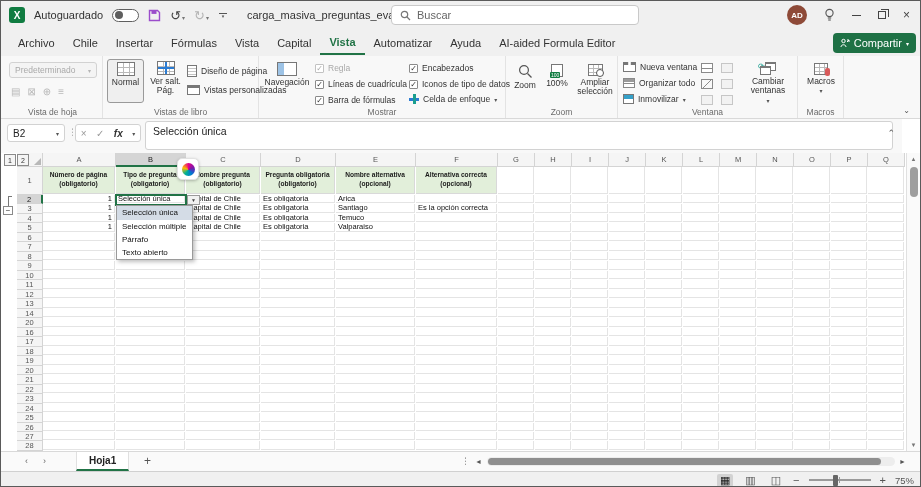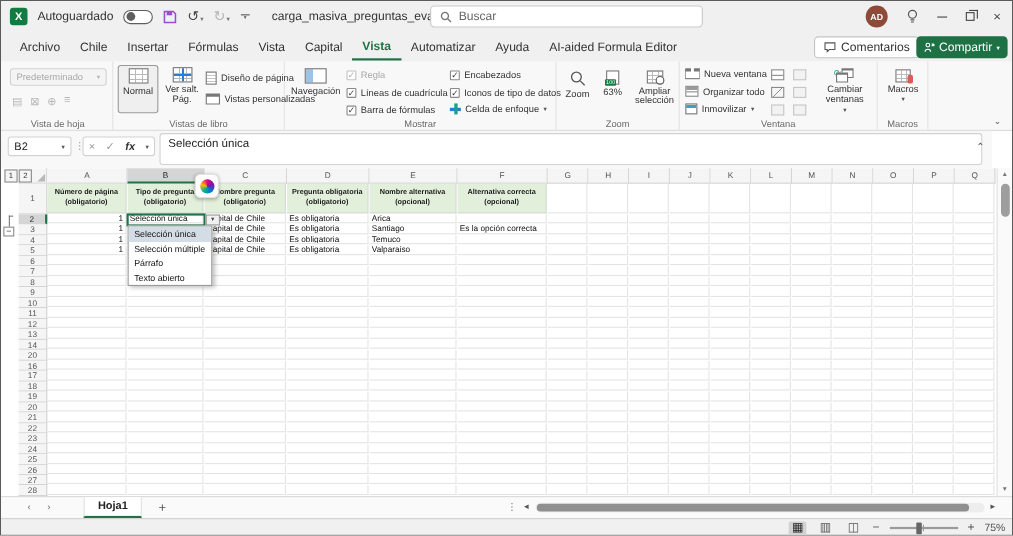--- a/index.html
+++ b/index.html
@@ -178,26 +178,20 @@
     <span class="rtab">Archivo</span>
     <span class="rtab">Chile</span>
     <span class="rtab">Insertar</span>
     <span class="rtab">Fórmulas</span>
     <span class="rtab">Vista</span>
     <span class="rtab">Capital</span>
     <span class="rtab active">Vista</span>
     <span class="rtab">Automatizar</span>
     <span class="rtab">Ayuda</span>
     <span class="rtab">AI-aided Formula Editor</span>
-    <div class="comments-btn">
-      <svg width="11" height="10" viewBox="0 0 11 10">
-          <path d="M1 1 h9 v6 h-5 l-2 2 v-2 h-2 z" fill="none" stroke="#555" stroke-width="1"></path>
-        </svg>
-      <span>Comentarios</span>
-    </div>
     <div class="share-btn">
       <svg width="10" height="10" viewBox="0 0 10 10">
           <circle cx="3.5" cy="3" r="1.7" fill="none" stroke="#fff"></circle>
           <path d="M1 9 c0-3 5-3 5 0" fill="none" stroke="#fff"></path>
           <path d="M7 4 l2-2 m0 0 l-2 0 m2 0 l0 2" stroke="#fff"></path>
         </svg>
       <span>Compartir</span>
       <span class="caret" style="color:#fff">▾</span>
     </div>
   </div>
@@ -276,21 +270,21 @@
         <svg class="mag" width="15" height="15" viewBox="0 0 15 15">
             <circle cx="6" cy="6" r="4.4" fill="none" stroke="#555" stroke-width="1.2"></circle>
             <line x1="9.5" y1="9.5" x2="13.5" y2="13.5" stroke="#555" stroke-width="1.2"></line>
           </svg>
         <span>Zoom</span>
       </div>
       <div class="bigbtn" style="left:37px;top:8px;width:28px;">
         <span class="chip">
             <span class="c100">100</span>
           </span>
-        <span>63%</span>
+        <span>100%</span>
       </div>
       <div class="bigbtn" style="left:68px;top:8px;width:42px;">
         <span class="tblmag"></span>
         <span>Ampliar selección</span>
       </div>
       <div class="glabel">Zoom</div>
     </div>
 
     <div class="rgroup" style="left:617px;width:180px;">
       <div class="smallbtn" style="left:5px;top:6px;">

